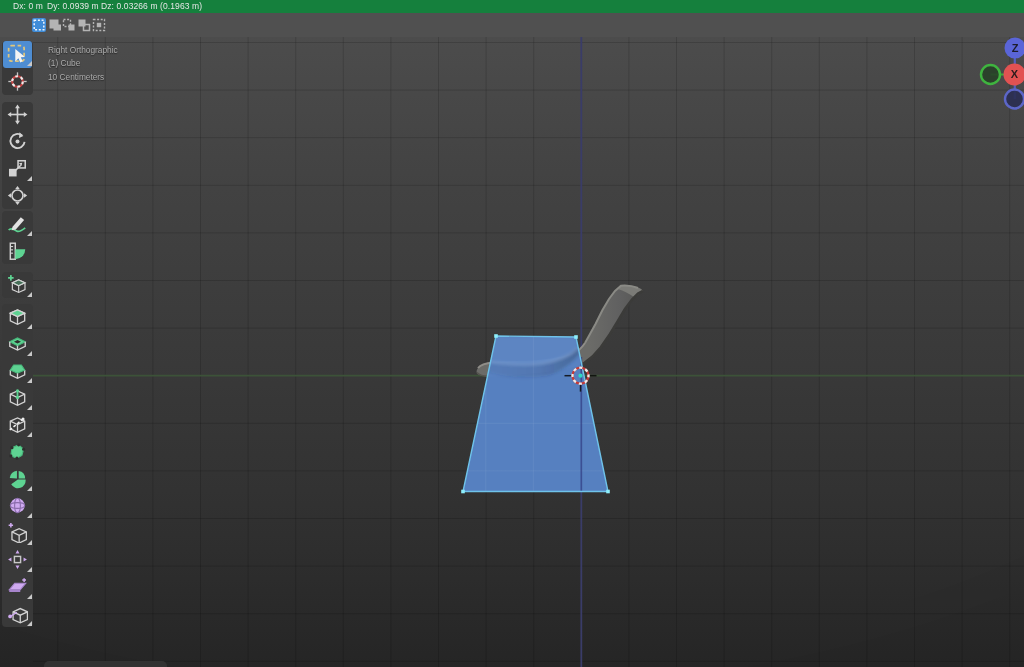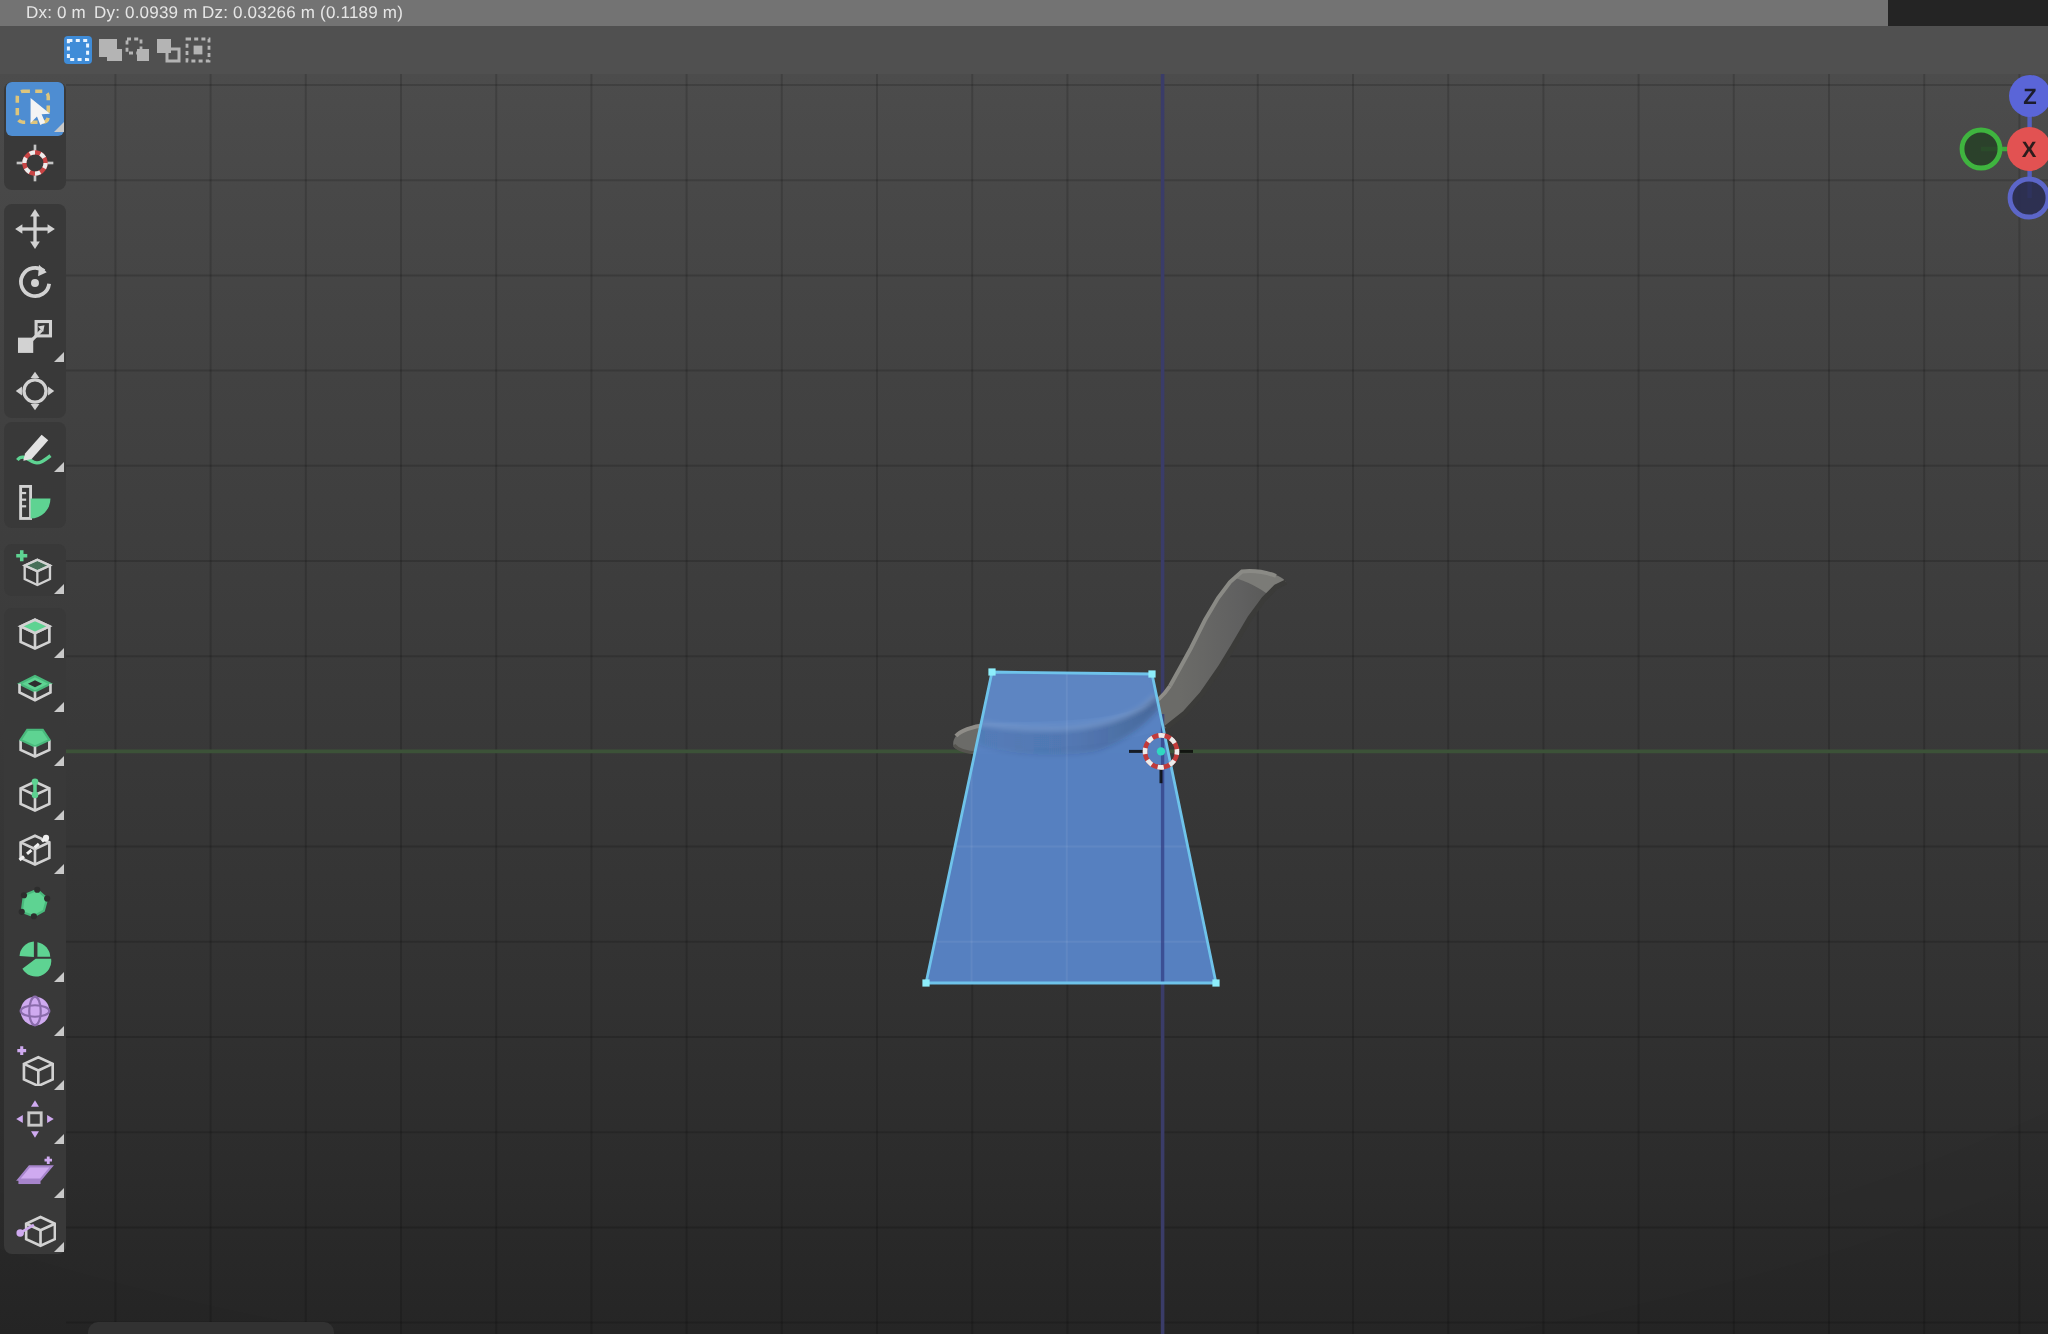--- a/index.html
+++ b/index.html
@@ -2,21 +2,21 @@
 <html><head>
 <meta charset="utf-8">
 <style>
 html,body{margin:0;padding:0;width:1024px;height:667px;overflow:hidden;background:#242424;
 font-family:"Liberation Sans",sans-serif;}
 #stage{position:absolute;left:0;top:0;width:1024px;height:667px;}
 #viewport{position:absolute;left:0;top:36.5px;width:1024px;height:630.5px;
 background:
  radial-gradient(ellipse 130% 110% at 45% 30%, rgba(255,255,255,0.00) 55%, rgba(0,0,0,0.05) 100%),
  linear-gradient(to bottom,#4c4c4c 0%,#484848 9%,#424242 24%,#3d3d3d 40%,#383838 55%,#323232 72%,#2c2c2c 86%,#272727 96%,#252525 100%);}
-#topbar{position:absolute;left:0;top:0;width:944px;height:12.5px;background:#737373;z-index:5;}
+#topbar{position:absolute;left:0;top:0;width:1024px;height:12.5px;background:#15803d;z-index:5;}
 #topbar .t{position:absolute;top:0;line-height:12.5px;font-size:8.5px;color:#e6e6e6;white-space:pre;letter-spacing:0.1px;}
 #header{position:absolute;left:0;top:12.5px;width:1024px;height:24px;background:#505050;z-index:5;}
 .hbtn{position:absolute;top:5px;width:14px;height:14px;}
 #scene{position:absolute;left:0;top:0;z-index:2;}
 #labels{position:absolute;left:48px;top:43.5px;z-index:3;font-size:8.3px;line-height:13.6px;color:#ababab;text-shadow:0 1px 1px rgba(0,0,0,0.5);}
 #toolbar{position:absolute;left:2px;top:40px;width:31px;height:589px;z-index:6;}
 .tgrp{position:absolute;left:0;width:31px;background:#393939;border-radius:4px;}
 
 .tbtn{position:absolute;left:1px;width:29px;height:26.5px;}
 .tbtn.active{background:#4e8dd2;border-radius:3px;}
@@ -154,24 +154,25 @@
       <line x1="1014.8" y1="48" x2="1014.8" y2="99" stroke="#5560c0" stroke-width="2.2"></line>
       <circle cx="990.5" cy="74.5" r="9.5" fill="rgba(40,64,40,0.9)" stroke="#3fb43f" stroke-width="2.4"></circle>
       <circle cx="1014.5" cy="99" r="9.5" fill="rgba(42,46,82,0.9)" stroke="#5c66c8" stroke-width="2.4"></circle>
       <circle cx="1015" cy="48" r="10.5" fill="#5a65d8"></circle>
       <circle cx="1014.5" cy="74.5" r="11" fill="#e25252"></circle>
       <text x="1015" y="51.8" font-size="11" font-weight="bold" fill="#1c1c2c" text-anchor="middle">Z</text>
       <text x="1014.5" y="78.3" font-size="11" font-weight="bold" fill="#2c1c1c" text-anchor="middle">X</text>
     </g>
   </g>
 </svg>
+<div id="labels">Right Orthographic<br>(1) Cube<br>10 Centimeters</div>
 <div id="topbar">
   <span class="t" style="left:13px">Dx: 0 m</span>
   <span class="t" style="left:47px">Dy: 0.0939 m</span>
-  <span class="t" style="left:101px">Dz: 0.03266 m (0.1189 m)</span>
+  <span class="t" style="left:101px">Dz: 0.03266 m (0.1963 m)</span>
 </div>
 <div id="header">
       <div class="hbtn" style="left:32px"><svg width="14" height="14">
           <rect width="14" height="14" rx="2" fill="#3f8cd8"></rect>
           <rect x="2.2" y="2.2" width="9.6" height="9.6" fill="none" stroke="#eaf4ff" stroke-width="1.5" stroke-dasharray="2 1.7"></rect>
         </svg></div>
       <div class="hbtn" style="left:47.5px"><svg width="14" height="14">
           <path d="M1.5,1.5 L10.5,1.5 10.5,6.5 13,6.5 13,12.5 5.5,12.5 5.5,10.5 1.5,10.5 Z" fill="#b4b4b4"></path>
         </svg></div>
       <div class="hbtn" style="left:62px"><svg width="14" height="14">

